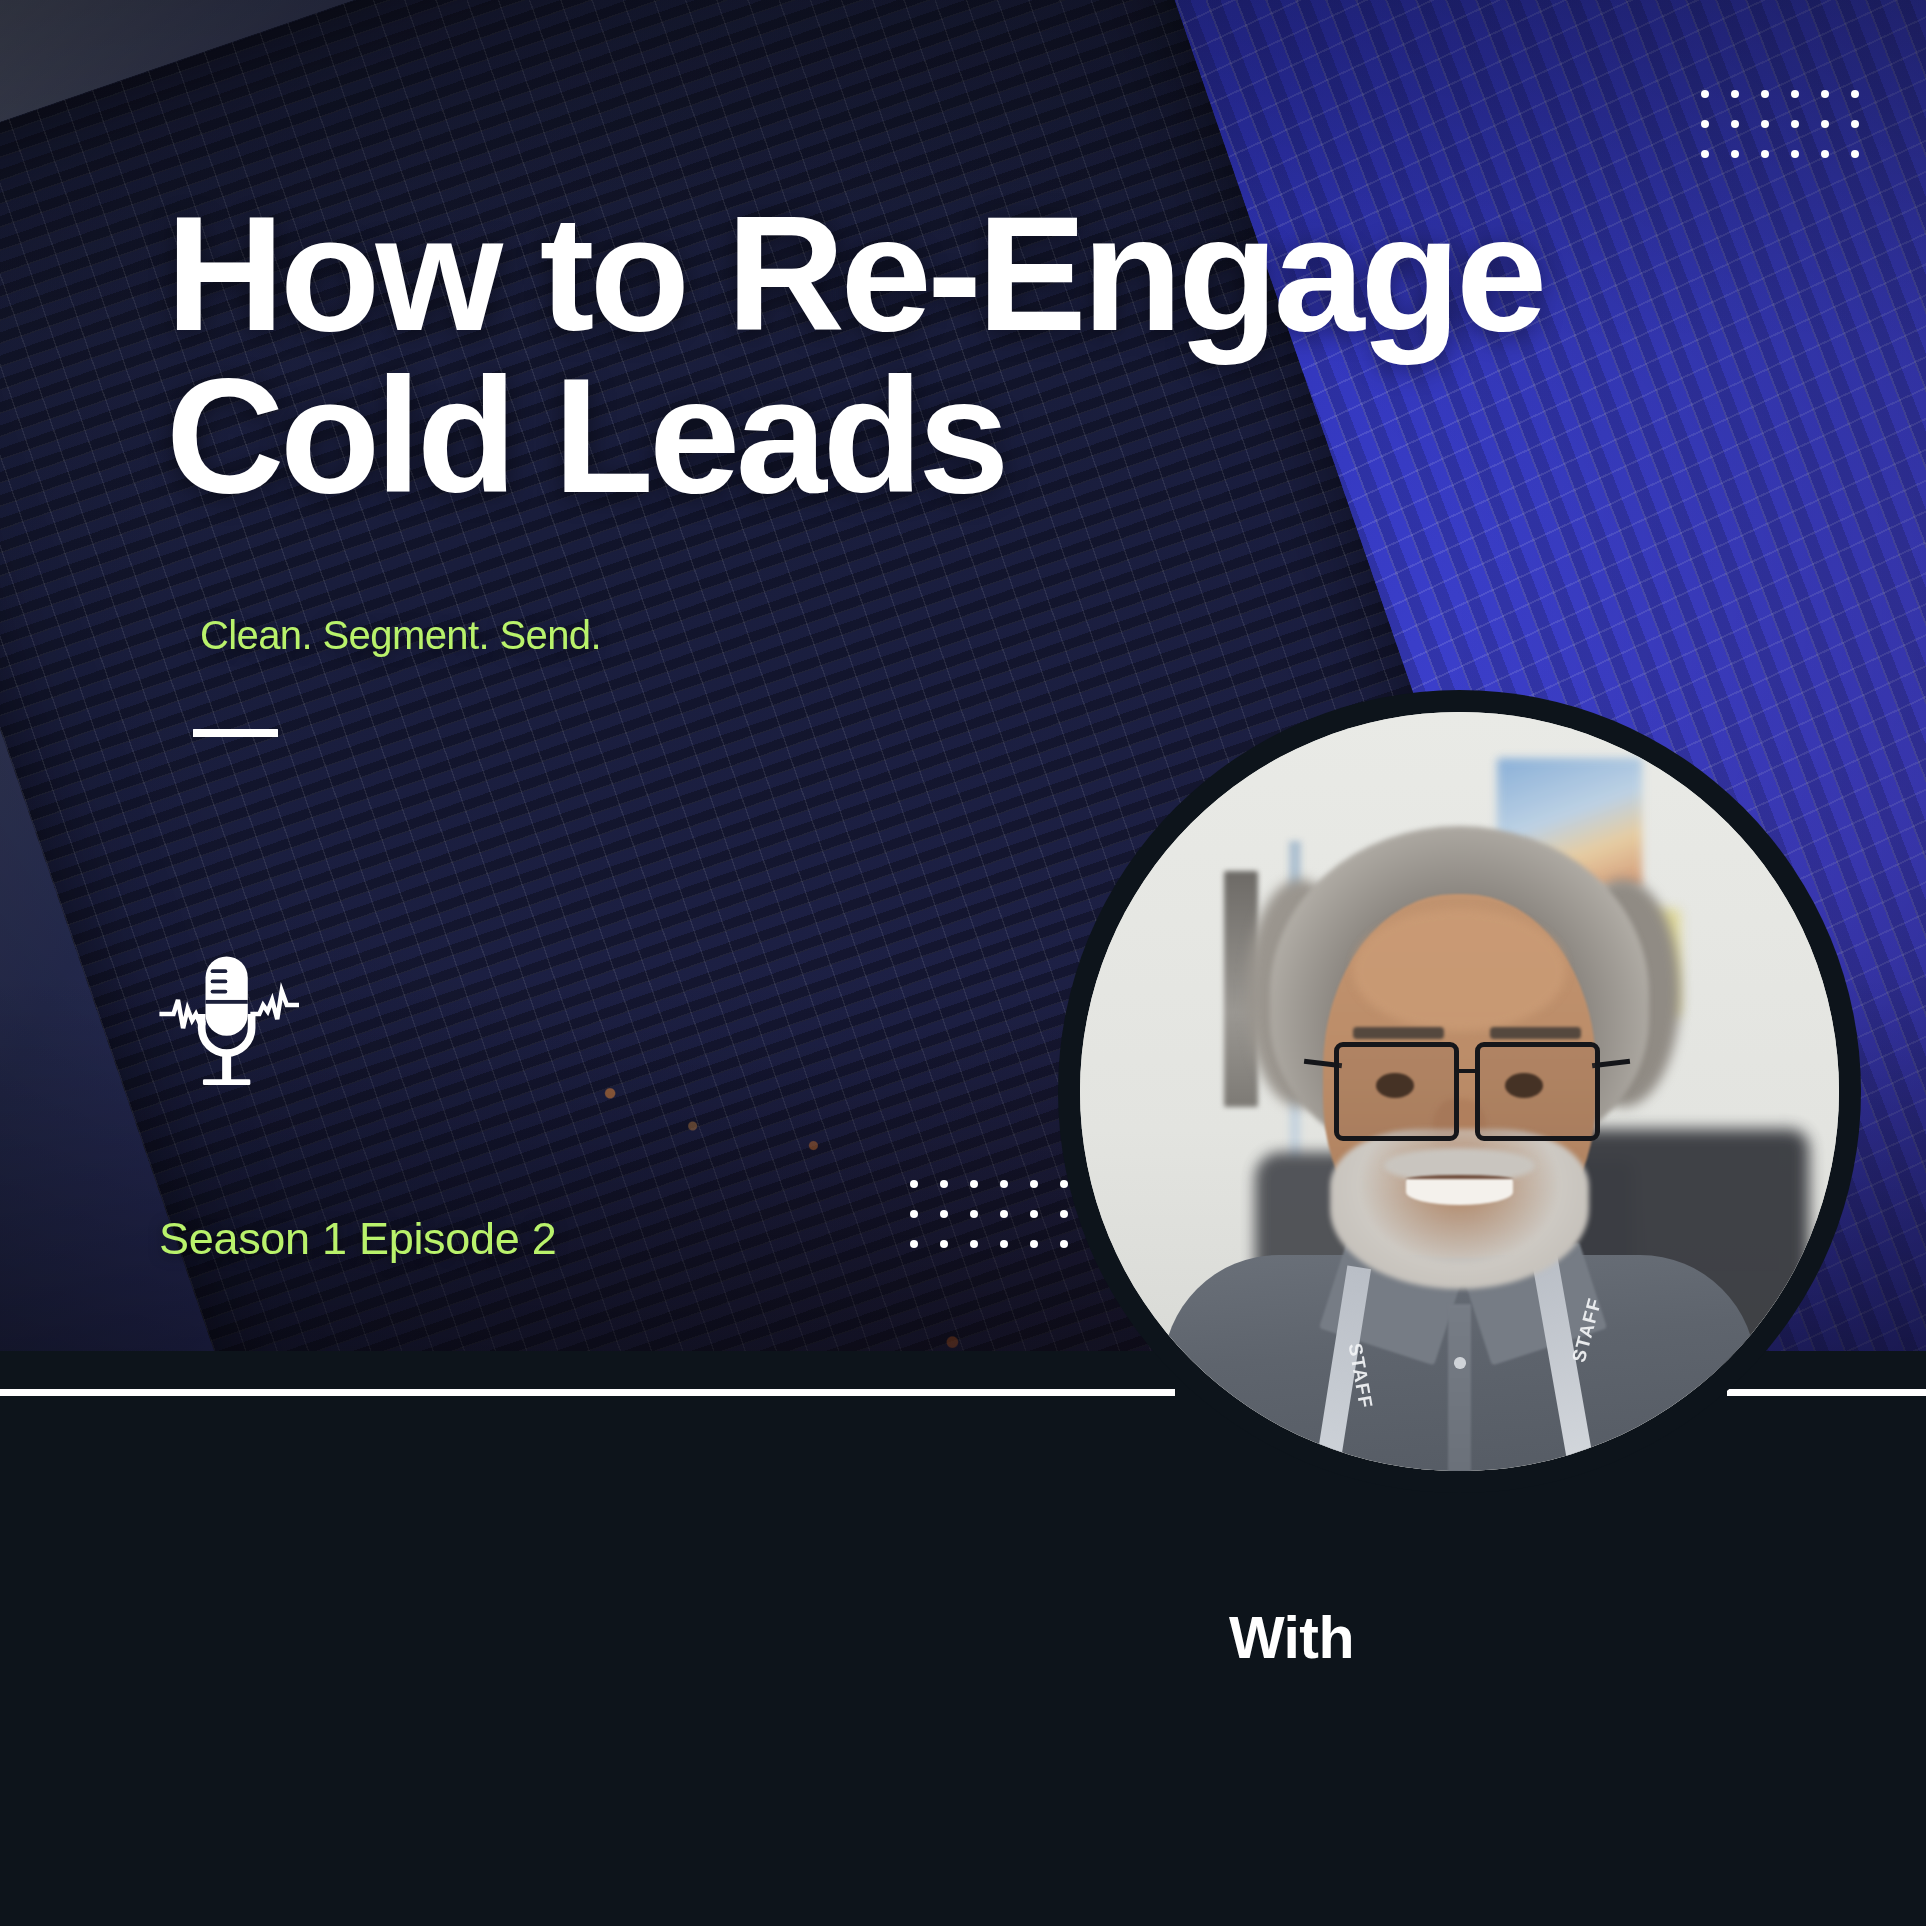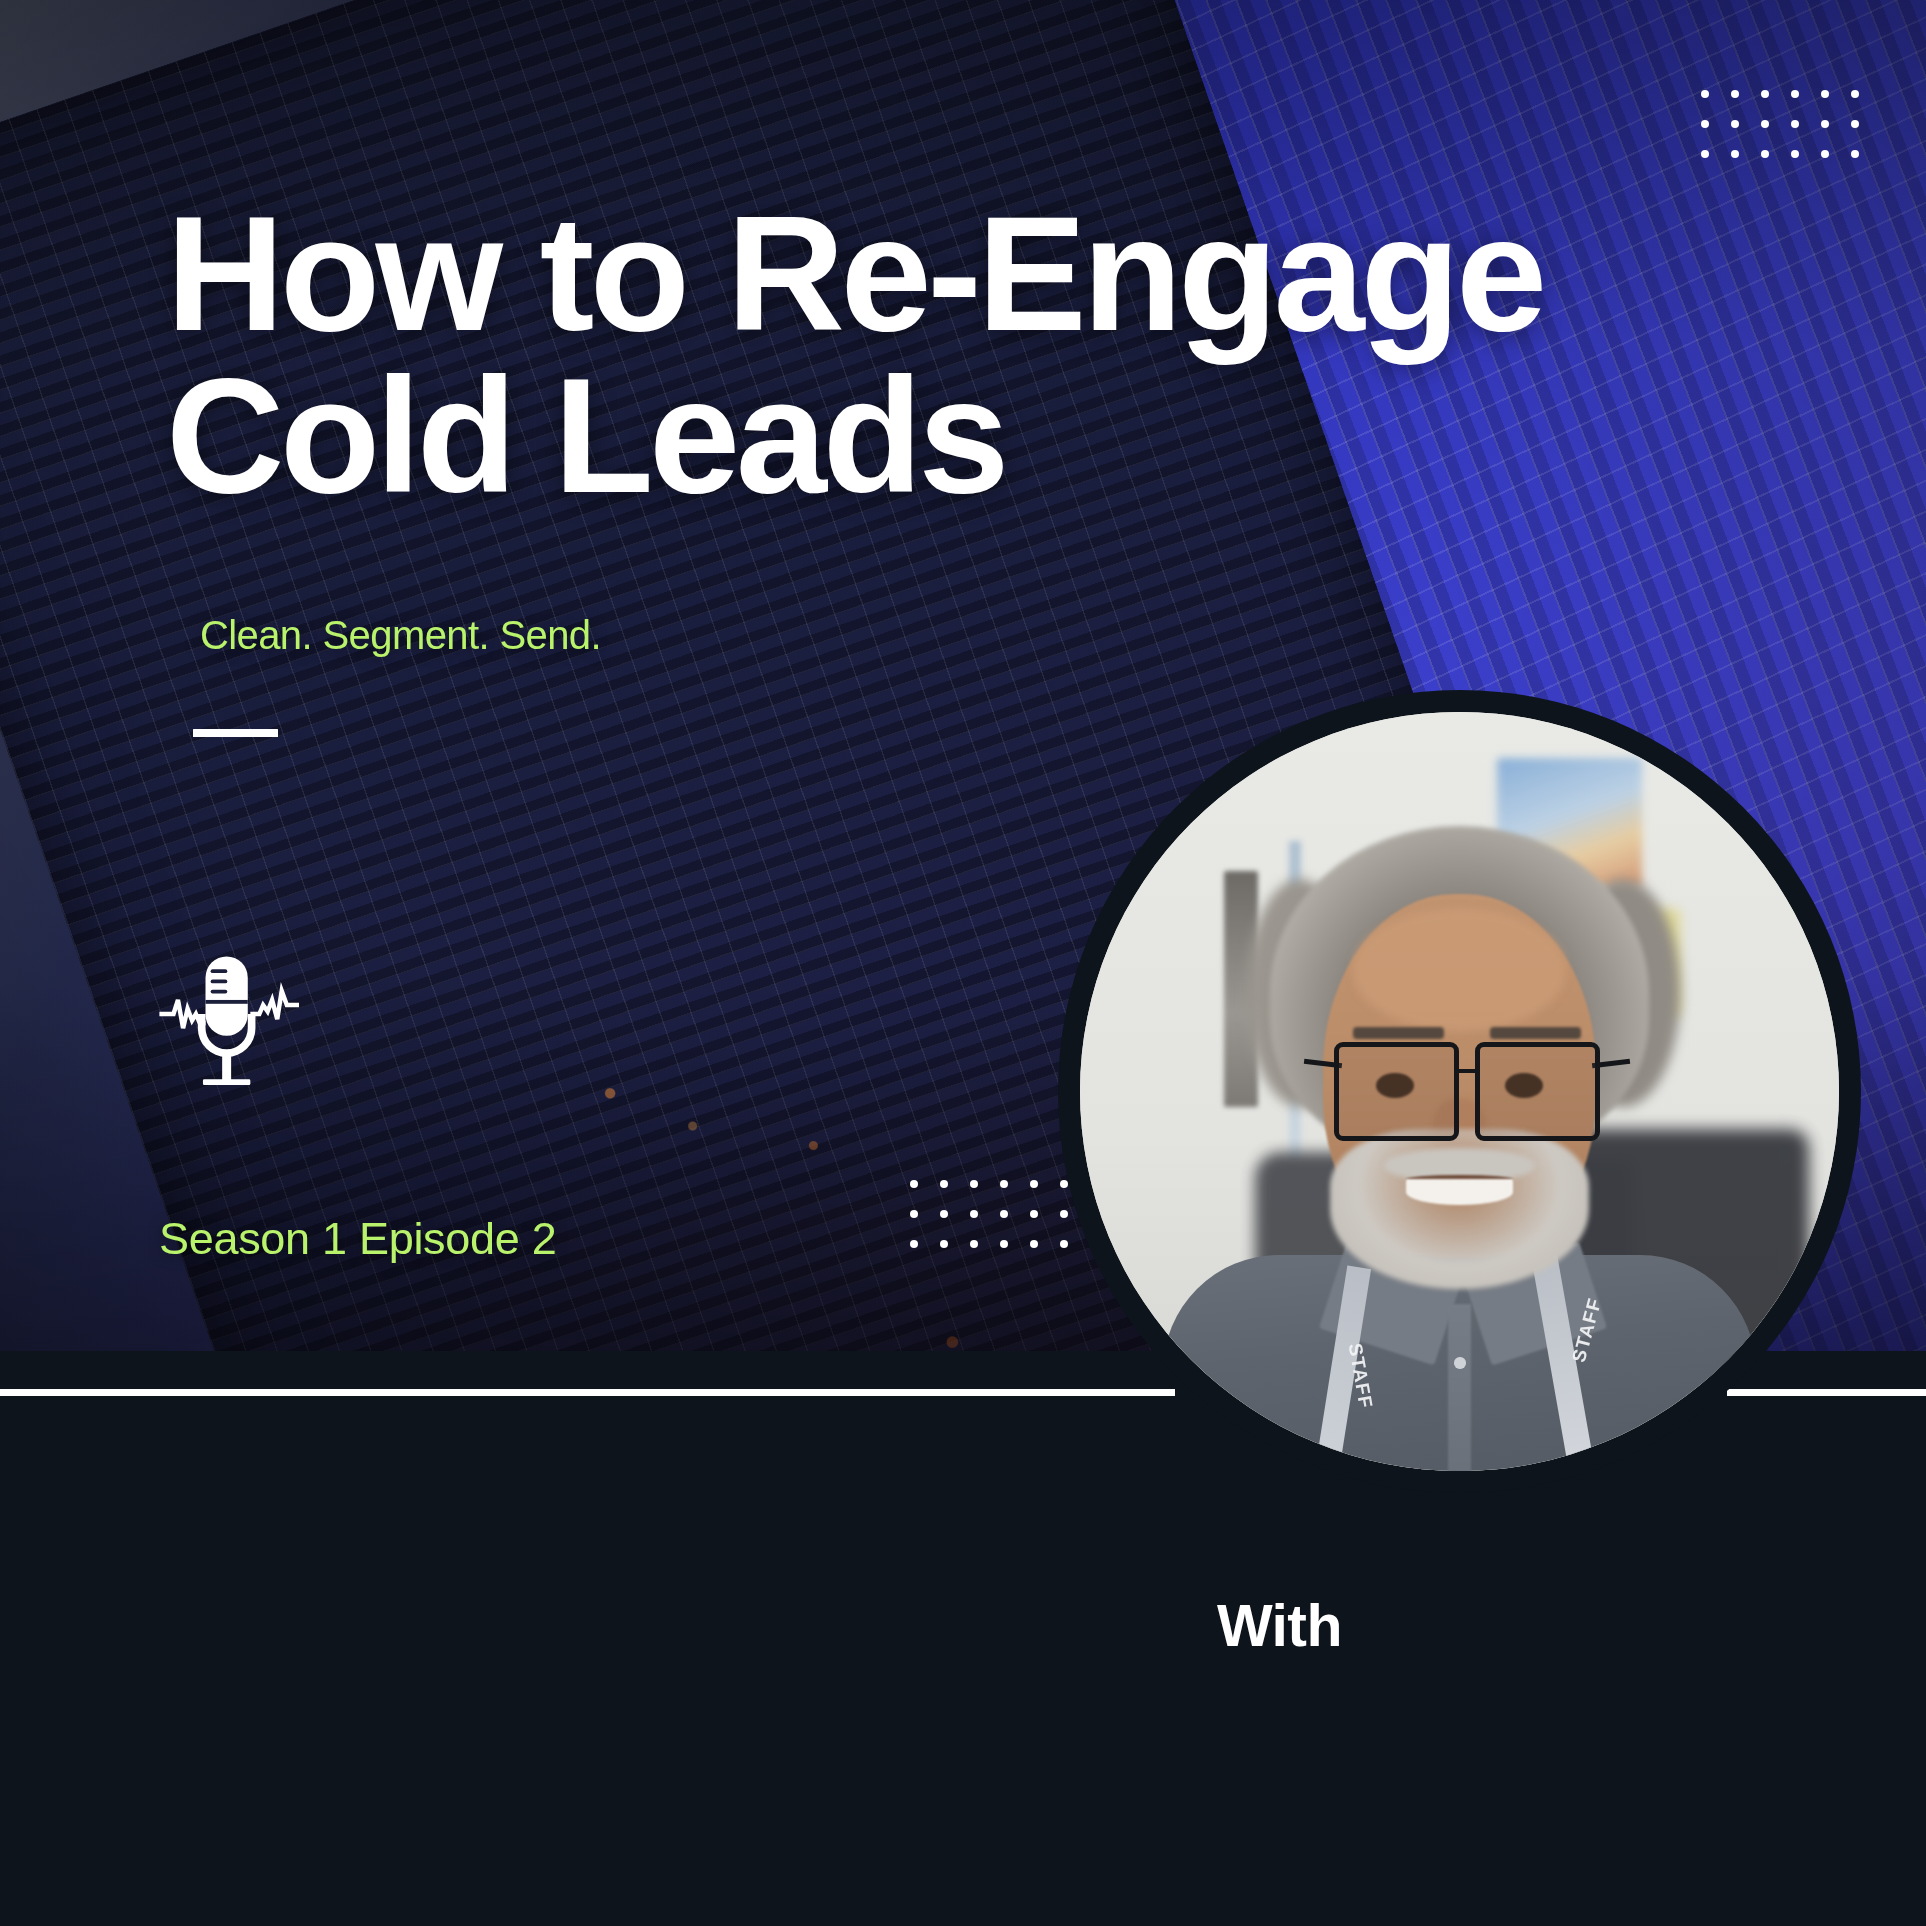--- a/index.html
+++ b/index.html
@@ -244,21 +244,21 @@
   .bottombar{
     position:absolute;left:0;top:1351px;width:1926px;height:575px;
     background:#0d141b;z-index:2;
   }
   .bb-left{position:absolute;left:158px;top:1512px;}
   .bb-day{color:#ffffff;font-size:53px;font-weight:bold;letter-spacing:-0.6px;margin:0;}
   .bb-time{color:#b9f26b;font-size:85px;font-weight:bold;letter-spacing:-1.9px;margin:19px 0 0 0;line-height:1;}
   .bb-handle{color:#ffffff;font-size:48px;font-weight:400;letter-spacing:-0.3px;margin:23px 0 0 0;}
 
   .bb-right{position:absolute;left:1217px;top:1592px;z-index:6;}
-  .bb-with{color:#ffffff;font-size:59px;font-weight:bold;letter-spacing:-0.6px;margin:0;}
+  .bb-with{color:#ffffff;font-size:59px;font-weight:bold;letter-spacing:-0.6px;margin:12px;}
   .bb-guest{color:#b9f26b;font-size:64px;font-weight:400;letter-spacing:-0.6px;margin:24.4px 0 0 0;}
 </style>
 </head>
 <body>
 
 <div id="poster">
 
   <div class="hero">
     <div class="sky"></div>
 

